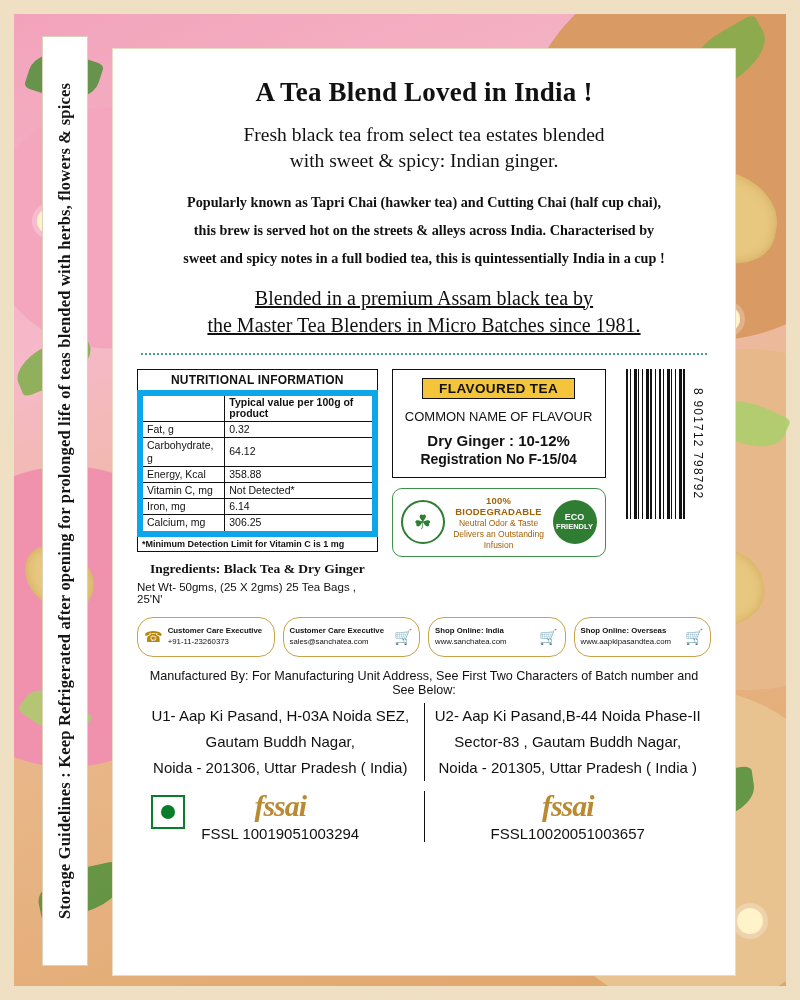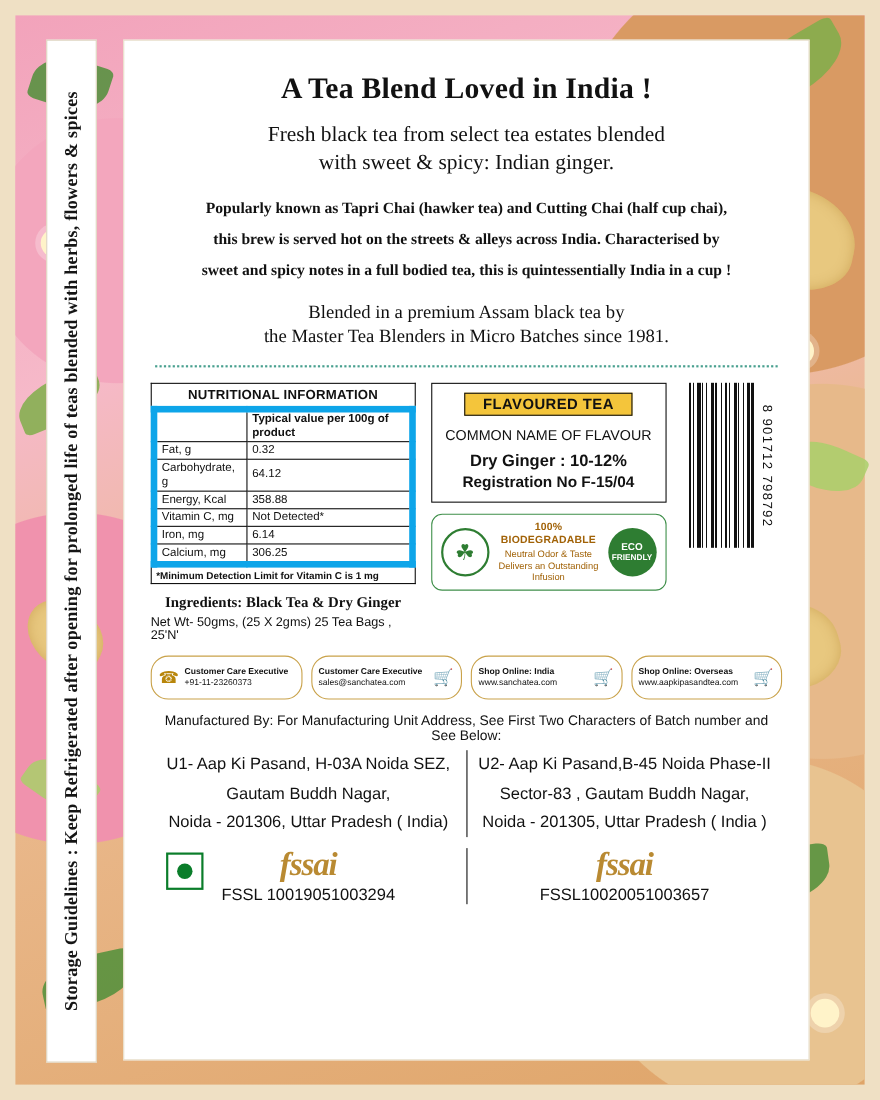--- a/index.html
+++ b/index.html
@@ -69,21 +69,21 @@
     font-family: "Liberation Serif", serif;
     font-size: 16.5px;
     font-weight: bold;
     letter-spacing: .2px;
     color: #151515;
   }
 
   
   .panel {
     position: absolute;
-    left: 112px; top: 36px;
+    left: 112px; top: 48px;
     width: 624px; height: 928px;
     background: #ffffff;
     border: 1px solid #e6dcc6;
     box-sizing: border-box;
     padding: 22px 24px 10px 24px;
   }
 
   h1.title {
     margin: 6px 0 14px 0;
     text-align: center;
@@ -102,24 +102,25 @@
   .desc {
     font-size: 14.2px;
     font-weight: bold;
     line-height: 1.95;
     text-align: center;
     color: #111;
     margin: 0 2px 12px 2px;
   }
   .blend {
     text-align: center;
-    font-size: 17px;
+    font-size: 20px;
     line-height: 1.35;
     color: #111;
     margin-bottom: 14px;
+    text-decoration: underline;
   }
   .divider {
     border-top: 2px dotted #49a08f;
     margin: 6px 4px 14px 4px;
     height: 0;
   }
 
   
   .mid {
     display: flex;
@@ -543,21 +544,21 @@
 
     <div class="mfg-head">Manufactured By: For Manufacturing Unit Address, See First Two Characters of Batch number and See Below:</div>
 
     <div class="mfg-grid">
       <div class="mfg-col left">
         <div>U1- Aap Ki Pasand, H-03A Noida SEZ,</div>
         <div>Gautam Buddh Nagar,</div>
         <div>Noida - 201306, Uttar Pradesh ( India)</div>
       </div>
       <div class="mfg-col">
-        <div>U2- Aap Ki Pasand,B-45 Noida Phase-II</div>
+        <div>U2- Aap Ki Pasand,B-44 Noida Phase-II</div>
         <div>Sector-83 , Gautam Buddh Nagar,</div>
         <div>Noida - 201305, Uttar Pradesh ( India )</div>
       </div>
     </div>
 
     <div class="fssai-row">
       <div class="fssai-col left">
         <div class="veg-mark">
           <div class="veg-dot"></div>
         </div>

